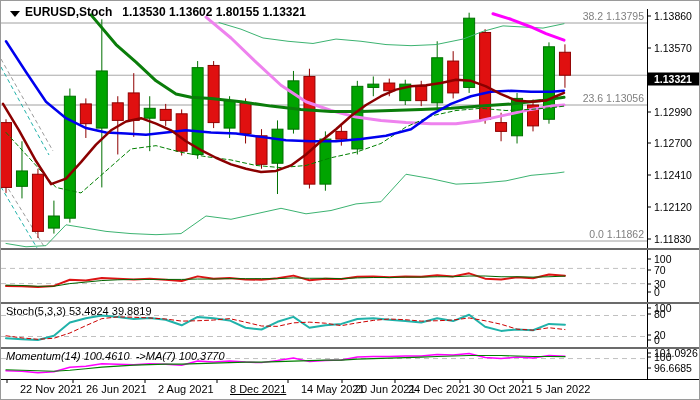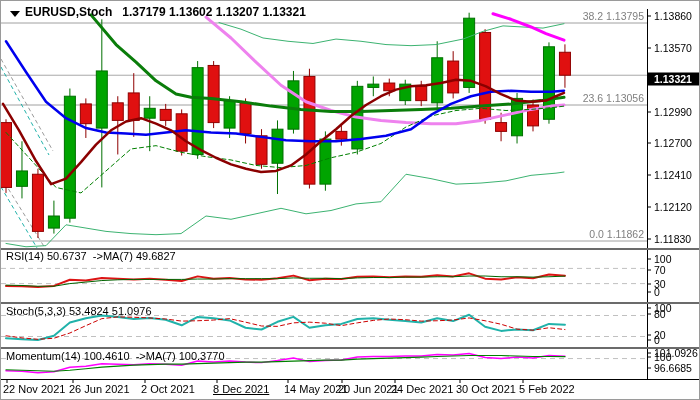--- a/index.html
+++ b/index.html
@@ -13,22 +13,22 @@
   .titlebar{left:24px;top:4px;font-size:12px;font-weight:700;letter-spacing:0px;}
   .titlebar .ohlc{font-weight:700;margin-left:10px;}
   .dd-icon{
     position:absolute;left:9px;top:10px;width:0;height:0;cursor:pointer;
     border-left:5px solid transparent;border-right:5px solid transparent;
     border-top:6px solid #000;
   }
   .panel-label{font-size:11px;}
   #rsi-label{left:5px;top:249px;}
   #stoch-label{left:5px;top:304px;}
-  #mom-label{left:5px;top:349px;}
-  .xlabels{position:absolute;left:0;top:380px;width:646px;height:16px;}
+  #mom-label{left:5px;top:349px;font-style:italic;}
+  .xlabels{position:absolute;left:17px;top:380px;width:646px;height:16px;}
   .xlabels span{position:absolute;font-size:11px;color:#000;top:2px;white-space:nowrap;}
 </style>
 </head>
 <body>
 
 <div class="win">
   <svg id="chart-svg" width="700" height="400">
       <defs>
         <clipPath id="main-clip">
           <rect x="0" y="8" width="646" height="239"></rect>
@@ -205,30 +205,29 @@
       <line x1="144" y1="378.5" x2="144" y2="382" stroke="#000" stroke-width="1"></line>
       <line x1="216" y1="378.5" x2="216" y2="382" stroke="#000" stroke-width="1"></line>
       <line x1="287" y1="378.5" x2="287" y2="382" stroke="#000" stroke-width="1"></line>
       <line x1="341" y1="378.5" x2="341" y2="382" stroke="#000" stroke-width="1"></line>
       <line x1="394" y1="378.5" x2="394" y2="382" stroke="#000" stroke-width="1"></line>
       <line x1="459" y1="378.5" x2="459" y2="382" stroke="#000" stroke-width="1"></line>
       <line x1="522" y1="378.5" x2="522" y2="382" stroke="#000" stroke-width="1"></line>
     </svg>
 
   <span class="dd-icon"></span>
-  <div class="overlay titlebar"><span>EURUSD,Stoch</span><span class="ohlc">1.37179 1.13602 1.13207 1.13321</span></div>
-
-  <div class="overlay panel-label" id="rsi-label">RSI(14) 50.6737  -&gt;MA(7) 49.6827</div>
-  <div class="overlay panel-label" id="stoch-label">Stoch(5,3,3) 53.4824 51.0976</div>
+  <div class="overlay titlebar"><span>EURUSD,Stoch</span><span class="ohlc">1.13530 1.13602 1.80155 1.13321</span></div>
+
+  <div class="overlay panel-label" id="stoch-label">Stoch(5,3,3) 53.4824 39.8819</div>
   <div class="overlay panel-label" id="mom-label">Momentum(14) 100.4610  -&gt;MA(7) 100.3770</div>
 
   <div class="xlabels">
       <span style="left: 2px;">22 Nov 2021</span>
       <span style="left: 68px;">26 Jun 2021</span>
-      <span style="left: 140px;">2 Oct 2021</span>
+      <span style="left: 140px;">2 Aug 2021</span>
       <span style="left: 212px; text-decoration: underline;">8 Dec 2021</span>
       <span style="left: 283px;">14 May 2021</span>
       <span style="left: 337px;">20 Jun 2021</span>
       <span style="left: 390px;">24 Dec 2021</span>
       <span style="left: 455px;">30 Oct 2021</span>
-      <span style="left: 518px;">5 Feb 2022</span>
+      <span style="left: 518px;">5 Jan 2022</span>
     </div>
 </div>
 
 </body></html>

